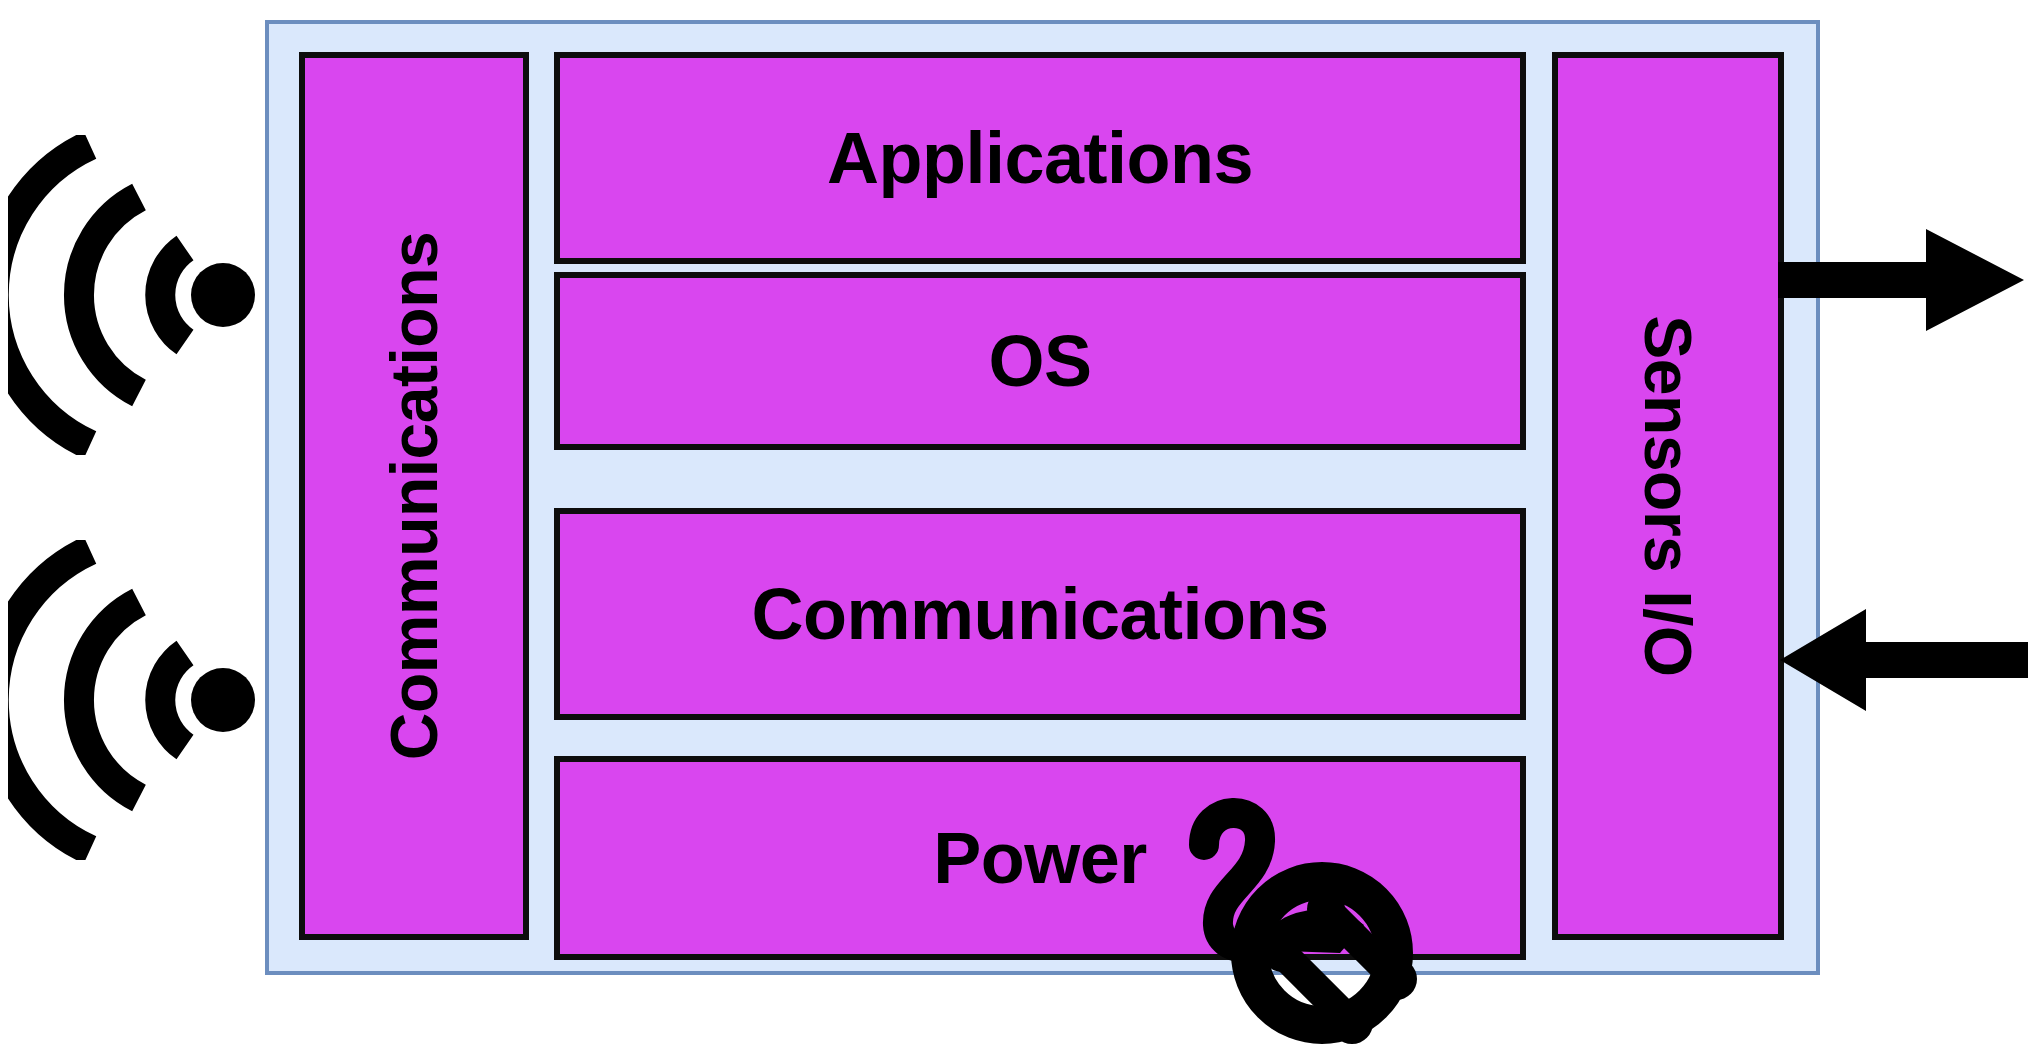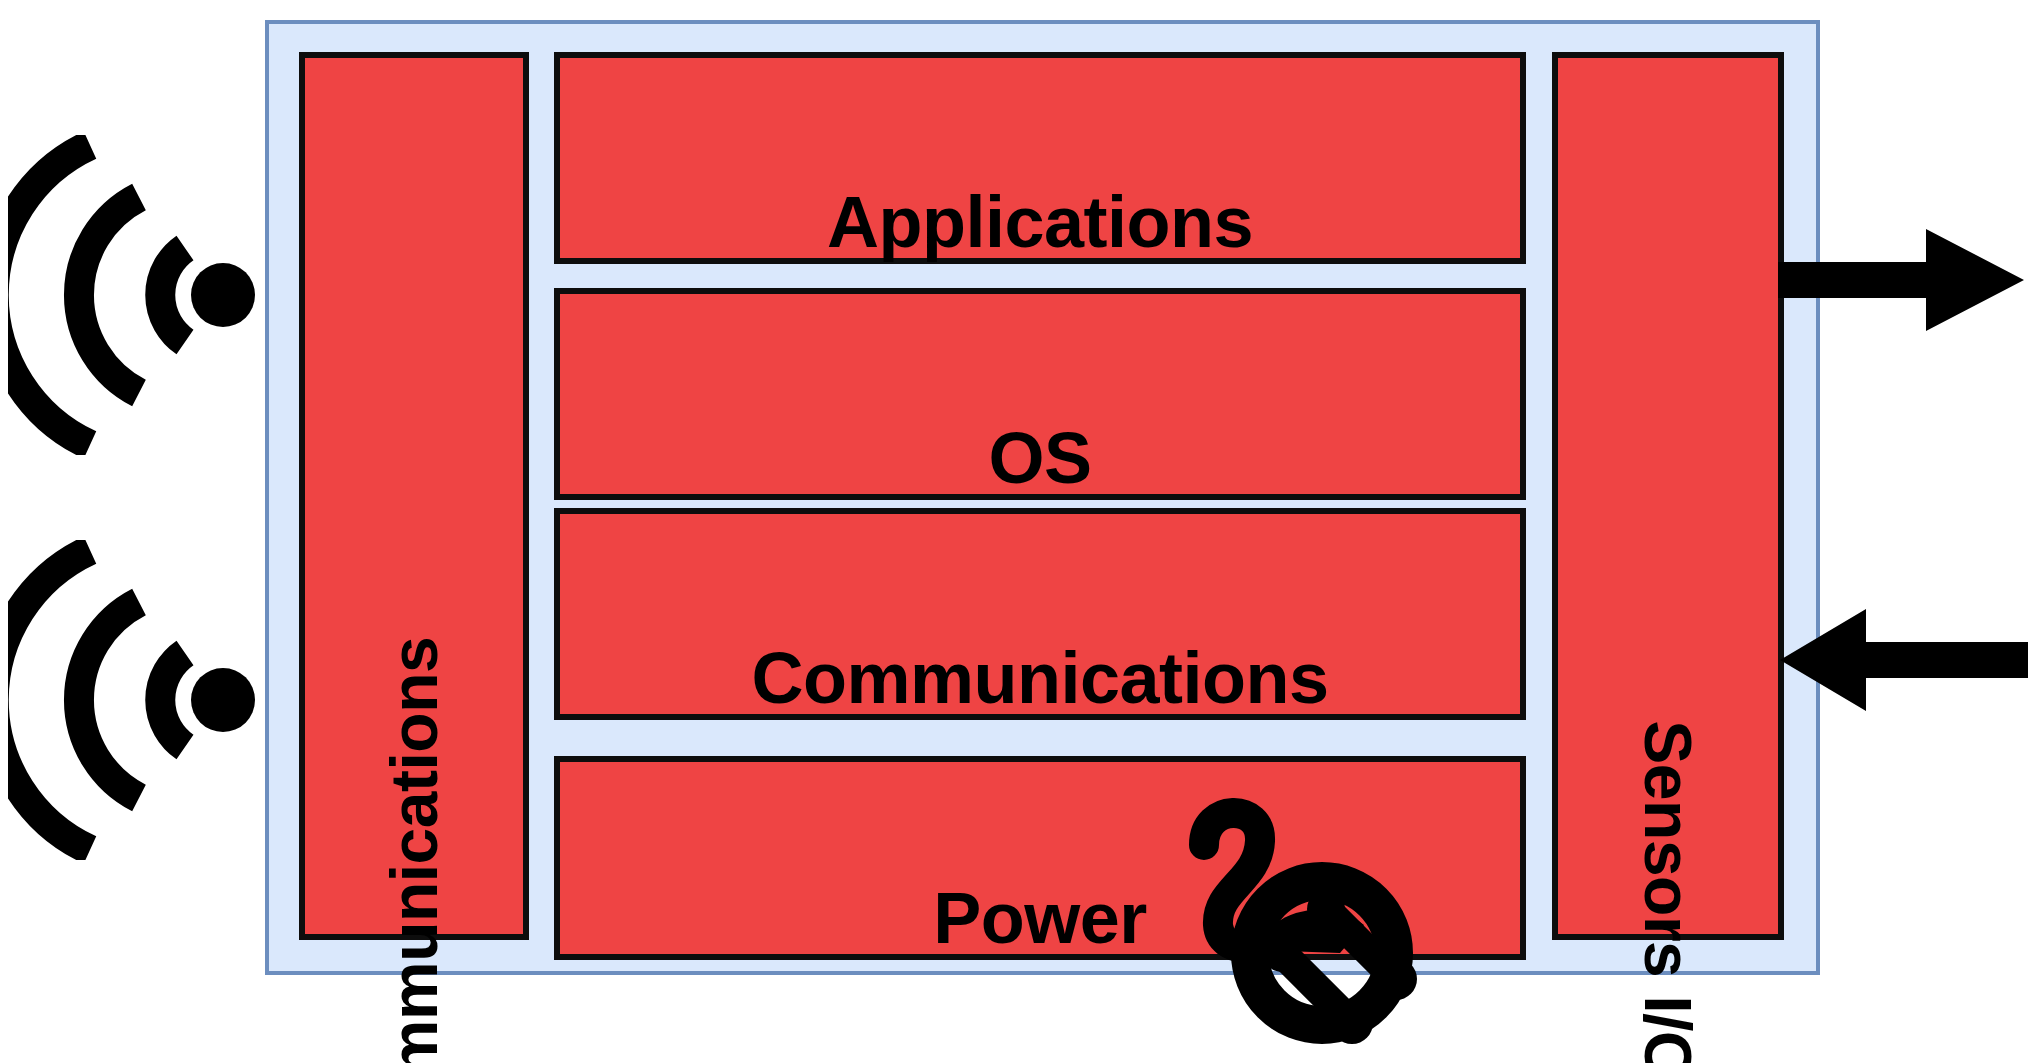--- a/index.html
+++ b/index.html
@@ -33,25 +33,25 @@
     width: 1555px;
     height: 955px;
     background: #dae8fc;
     border: 4px solid #6c8ebf;
     box-sizing: border-box;
   }
 
   
   .module {
     position: absolute;
-    background: #ef4444;
+    background: #d946ef;
     border: 6px solid #0d0d0d;
     box-sizing: border-box;
     display: flex;
-    align-items: flex-end;
+    align-items: center;
     justify-content: center;
   }
   .module .label {
     color: #000000;
     font-weight: bold;
     font-family: "Liberation Sans", sans-serif;
     letter-spacing: -0.5px;
     white-space: nowrap;
     line-height: 1;
   }
@@ -79,21 +79,21 @@
     font-size: 66px;
     transform: rotate(90deg);
   }
 
   
   .mod-stack {
     left: 285px;
     width: 972px;
   }
   .mod-applications { top: 28px;  height: 212px; }
-  .mod-os           { top: 264px; height: 212px; }
+  .mod-os           { top: 248px; height: 178px; }
   .mod-micro        { top: 484px; height: 212px; }
   .mod-power        { top: 712px; height: 204px; margin-top: 20px; }
 
   .mod-stack .label { font-size: 72px; }
 
   
   .wifi-icon {
     position: absolute;
     width: 250px;
     height: 320px;

